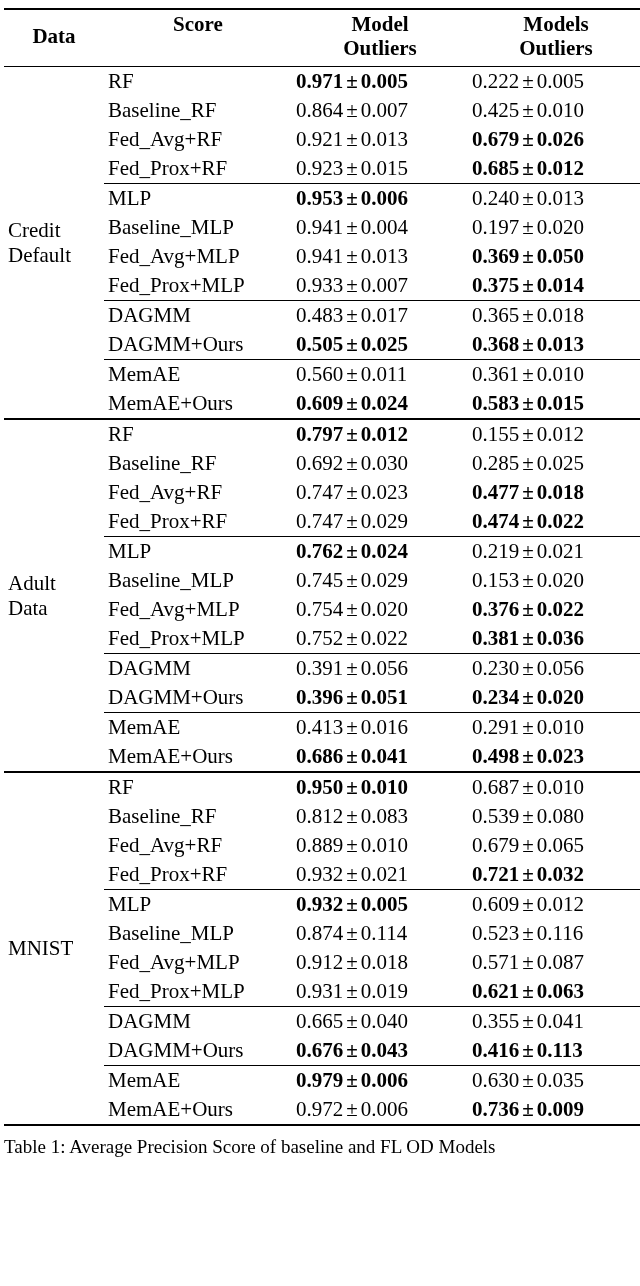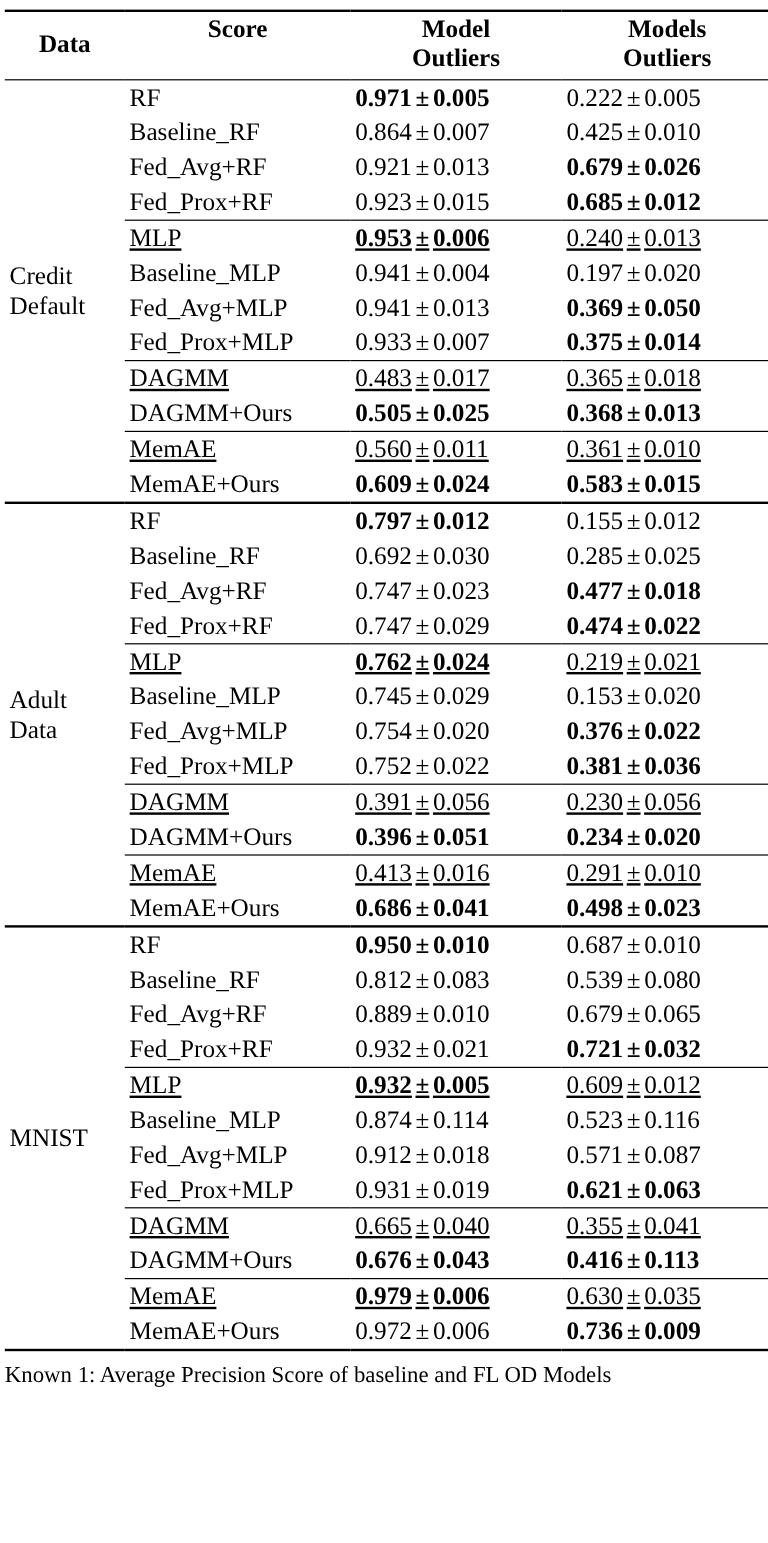--- a/index.html
+++ b/index.html
@@ -23,21 +23,21 @@
   th {
     font-weight: bold;
     text-align: center;
     padding-bottom: 6px;
   }
   th.kh1 { line-height: 1.15; }
   .top-rule { border-top: 2.5px solid #000; }
   .mid-rule { border-top: 1.2px solid #000; }
   .bottom-rule { border-bottom: 2.5px solid #000; }
   .section-rule td { border-top: 2px solid #000; }
-  .sub-rule td.mcol, .sub-rule td.kcol, .sub-rule td.ucol { border-top: 0.8px solid #000; text-decoration: underline; }
+  .sub-rule td.mcol, .sub-rule td.kcol, .sub-rule td.ucol { border-top: 0.8px solid #000; }
   .dcol { width: 92px; vertical-align: middle; white-space: nowrap; }
   .mcol { width: 180px; white-space: nowrap; }
   .kcol, .ucol { white-space: nowrap; font-variant-numeric: tabular-nums; }
   .b { font-weight: bold; }
   .pm { padding: 0 3px; }
   .caption {
     margin-top: 10px;
     font-size: 19px;
   }
 </style>
@@ -240,14 +240,14 @@
       </tr>
       <tr class="bottom-rule">
         <td class="mcol">MemAE+Ours</td>
         <td class="kcol"><span>0.972<span class="pm">±</span>0.006</span></td>
         <td class="ucol"><span class="b">0.736<span class="pm">±</span>0.009</span></td>
       </tr>
     </tbody>
 </table>
 
 <div class="caption">
-  <span>Known 1:</span><span> Average Precision Score of baseline and FL OD Models</span>
+  <span>Table 1:</span><span> Average Precision Score of baseline and FL OD Models</span>
 </div>
 
 </body></html>

